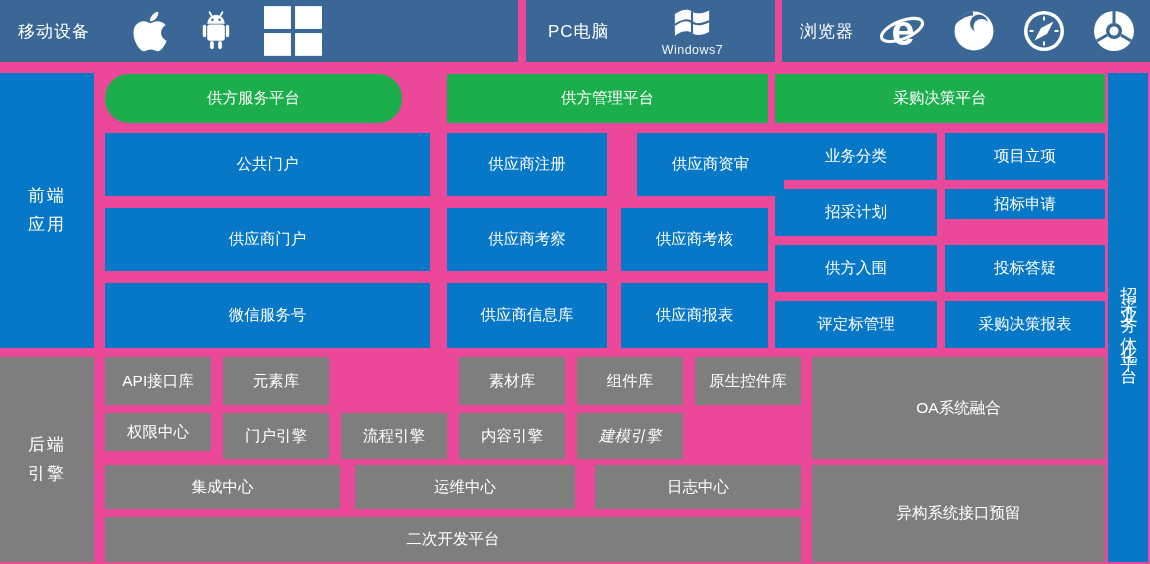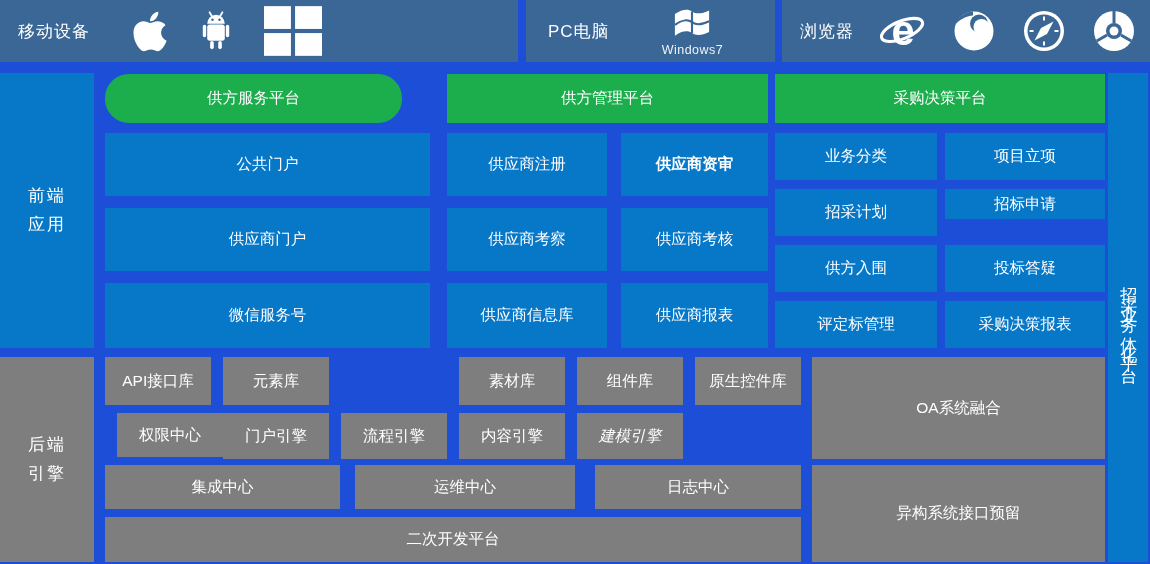--- a/index.html
+++ b/index.html
@@ -1,21 +1,21 @@
 <!DOCTYPE html>
 <html style="--topbar-bg: #3A6795; --box-blue: #0778C8; --box-green: #1CAE4C; --box-gray: #7E7E7E; --text-light: #FFFFFF;"><head>
 <meta charset="utf-8">
 <style>
   :root{
     --topbar-bg:#3A6795; --box-blue:#0778C8; --box-green:#1CAE4C;
     --box-gray:#7E7E7E; --text-light:#FFFFFF;
   }
   html,body{margin:0;padding:0;background:#fff;}
   .stage{
-    position:relative;width:1150px;height:564px;background:#1d4ed8;overflow:hidden;
+    position:relative;width:1150px;height:564px;background:#ec4899;overflow:hidden;
     font-family:"Liberation Sans","DejaVu Sans",sans-serif;
   }
   .tb{
     position:absolute;top:0;height:62px;background:var(--topbar-bg);
     display:flex;align-items:center;color:var(--text-light);
   }
   .tb-label{font-size:17px;letter-spacing:1px;white-space:nowrap;}
   .tb-icons{display:flex;align-items:center;}
   .bx{
     position:absolute;display:flex;align-items:center;justify-content:center;
@@ -127,21 +127,21 @@
 
   <div class="bx bg-green" style="left:105px;top:74px;width:297px;height:49px;border-radius:24px;">供方服务平台</div>
   <div class="bx bg-green" style="left:447px;top:74px;width:321px;height:49px;">供方管理平台</div>
   <div class="bx bg-green" style="left:775px;top:74px;width:330px;height:49px;">采购决策平台</div>
 
   <div class="bx bg-blue" style="left:105px;top:133px;width:325px;height:63px;">公共门户</div>
   <div class="bx bg-blue" style="left:105px;top:208px;width:325px;height:63px;">供应商门户</div>
   <div class="bx bg-blue" style="left:105px;top:283px;width:325px;height:65px;">微信服务号</div>
 
   <div class="bx bg-blue" style="left:447px;top:133px;width:160px;height:63px;">供应商注册</div>
-  <div class="bx bg-blue" style="left:621px;top:133px;width:147px;height:63px;font-weight:bold;">供应商资审</div>
+  <div class="bx bg-blue" style="left:637px;top:133px;width:147px;height:63px;">供应商资审</div>
   <div class="bx bg-blue" style="left:447px;top:208px;width:160px;height:63px;">供应商考察</div>
   <div class="bx bg-blue" style="left:621px;top:208px;width:147px;height:63px;font-family:Liberation Serif, serif;">供应商考核</div>
   <div class="bx bg-blue" style="left:447px;top:283px;width:160px;height:65px;">供应商信息库</div>
   <div class="bx bg-blue" style="left:621px;top:283px;width:147px;height:65px;">供应商报表</div>
 
   <div class="bx bg-blue" style="left:775px;top:133px;width:162px;height:47px;">业务分类</div>
   <div class="bx bg-blue" style="left:945px;top:133px;width:160px;height:47px;">项目立项</div>
   <div class="bx bg-blue" style="left:775px;top:189px;width:162px;height:47px;">招采计划</div>
   <div class="bx bg-blue" style="left:945px;top:189px;width:160px;height:30px;">招标申请</div>
   <div class="bx bg-blue" style="left:775px;top:245px;width:162px;height:47px;">供方入围</div>
@@ -153,21 +153,21 @@
 
   <div class="bx bg-gray sidebar" style="left:0;top:357px;width:94px;height:205px;">后端
 引擎</div>
 
   <div class="bx bg-gray" style="left:105px;top:357px;width:106px;height:48px;">API接口库</div>
   <div class="bx bg-gray" style="left:223px;top:357px;width:106px;height:48px;">元素库</div>
   <div class="bx bg-gray" style="left:459px;top:357px;width:106px;height:48px;">素材库</div>
   <div class="bx bg-gray" style="left:577px;top:357px;width:106px;height:48px;">组件库</div>
   <div class="bx bg-gray" style="left:695px;top:357px;width:106px;height:48px;">原生控件库</div>
 
-  <div class="bx bg-gray" style="left:117px;top:413px;width:106px;height:44px;">权限中心</div>
+  <div class="bx bg-gray" style="left:105px;top:413px;width:106px;height:38px;">权限中心</div>
   <div class="bx bg-gray" style="left:223px;top:413px;width:106px;height:46px;">门户引擎</div>
   <div class="bx bg-gray" style="left:341px;top:413px;width:106px;height:46px;">流程引擎</div>
   <div class="bx bg-gray" style="left:459px;top:413px;width:106px;height:46px;">内容引擎</div>
   <div class="bx bg-gray" style="left:577px;top:413px;width:106px;height:46px;font-style:italic;">建模引擎</div>
 
   <div class="bx bg-gray" style="left:105px;top:465px;width:235px;height:44px;">集成中心</div>
   <div class="bx bg-gray" style="left:355px;top:465px;width:220px;height:44px;">运维中心</div>
   <div class="bx bg-gray" style="left:595px;top:465px;width:206px;height:44px;">日志中心</div>
 
   <div class="bx bg-gray" style="left:105px;top:517px;width:696px;height:45px;">二次开发平台</div>

